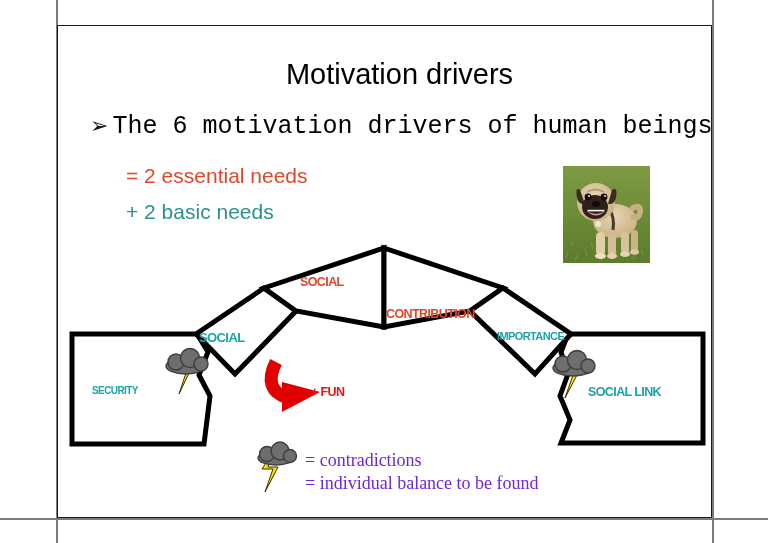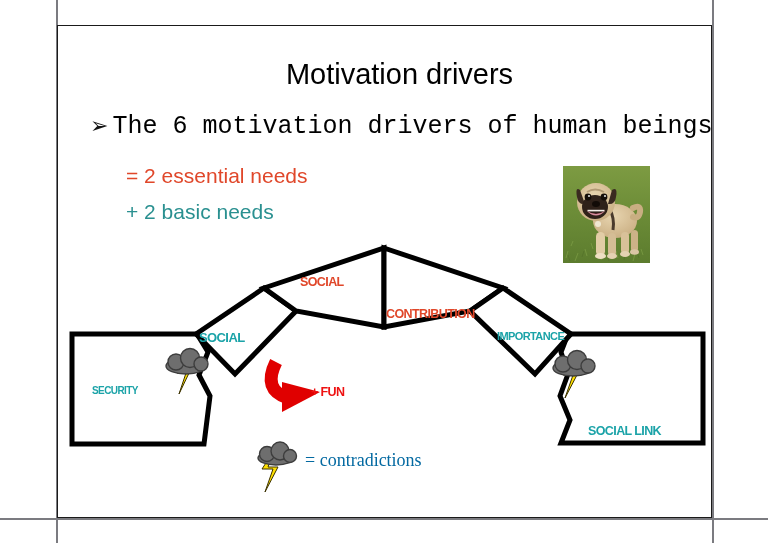--- a/index.html
+++ b/index.html
@@ -67,26 +67,26 @@
     letter-spacing:-0.6px;
   }
   .lbl-teal{color:#1ba3a8;}
   .lbl-orange{color:#e0472a;}
 
   #lbl-security   {left:92px; top:385px; font-size:10px;}
   #lbl-change     {left:199px;top:330px; font-size:13px;}
   #lbl-growth     {left:300px;top:275px; font-size:12.5px;}
   #lbl-contribution{left:386px;top:275px;font-size:12.5px;margin-top:32px;}
   #lbl-importance {left:497px;top:330px; font-size:11px;}
-  #lbl-sociallink {left:588px;top:385px; font-size:12.5px;margin-top:39px;}
+  #lbl-sociallink {left:588px;top:385px; font-size:12.5px;}
   #lbl-fun        {left:311px;top:385px; font-size:12.5px;color:#ee1111;}
 
   
   .legend-line{
-    position:absolute;left:305px;color:#0369a1;white-space:nowrap;
+    position:absolute;left:305px;color:#6d28d9;white-space:nowrap;
     font-family:"Liberation Serif",serif;font-size:18px;
   }
   #legend-line-1{top:450px;}
   #legend-line-2{top:473px;}
 </style>
 </head>
 <body>
 
 <div id="stage">
 
@@ -235,14 +235,15 @@
 
   <div class="arch-label lbl-teal" id="lbl-security">SECURITY</div>
   <div class="arch-label lbl-teal" id="lbl-change">SOCIAL</div>
   <div class="arch-label lbl-orange" id="lbl-growth">SOCIAL</div>
   <div class="arch-label lbl-orange" id="lbl-contribution">CONTRIBUTION</div>
   <div class="arch-label lbl-teal" id="lbl-importance">IMPORTANCE</div>
   <div class="arch-label lbl-teal" id="lbl-sociallink">SOCIAL LINK</div>
   <div class="arch-label" id="lbl-fun">+ FUN</div>
 
   <div class="legend-line" id="legend-line-1">= contradictions</div>
+  <div class="legend-line" id="legend-line-2">= individual balance to be found</div>
 
 </div>
 
 </body></html>

